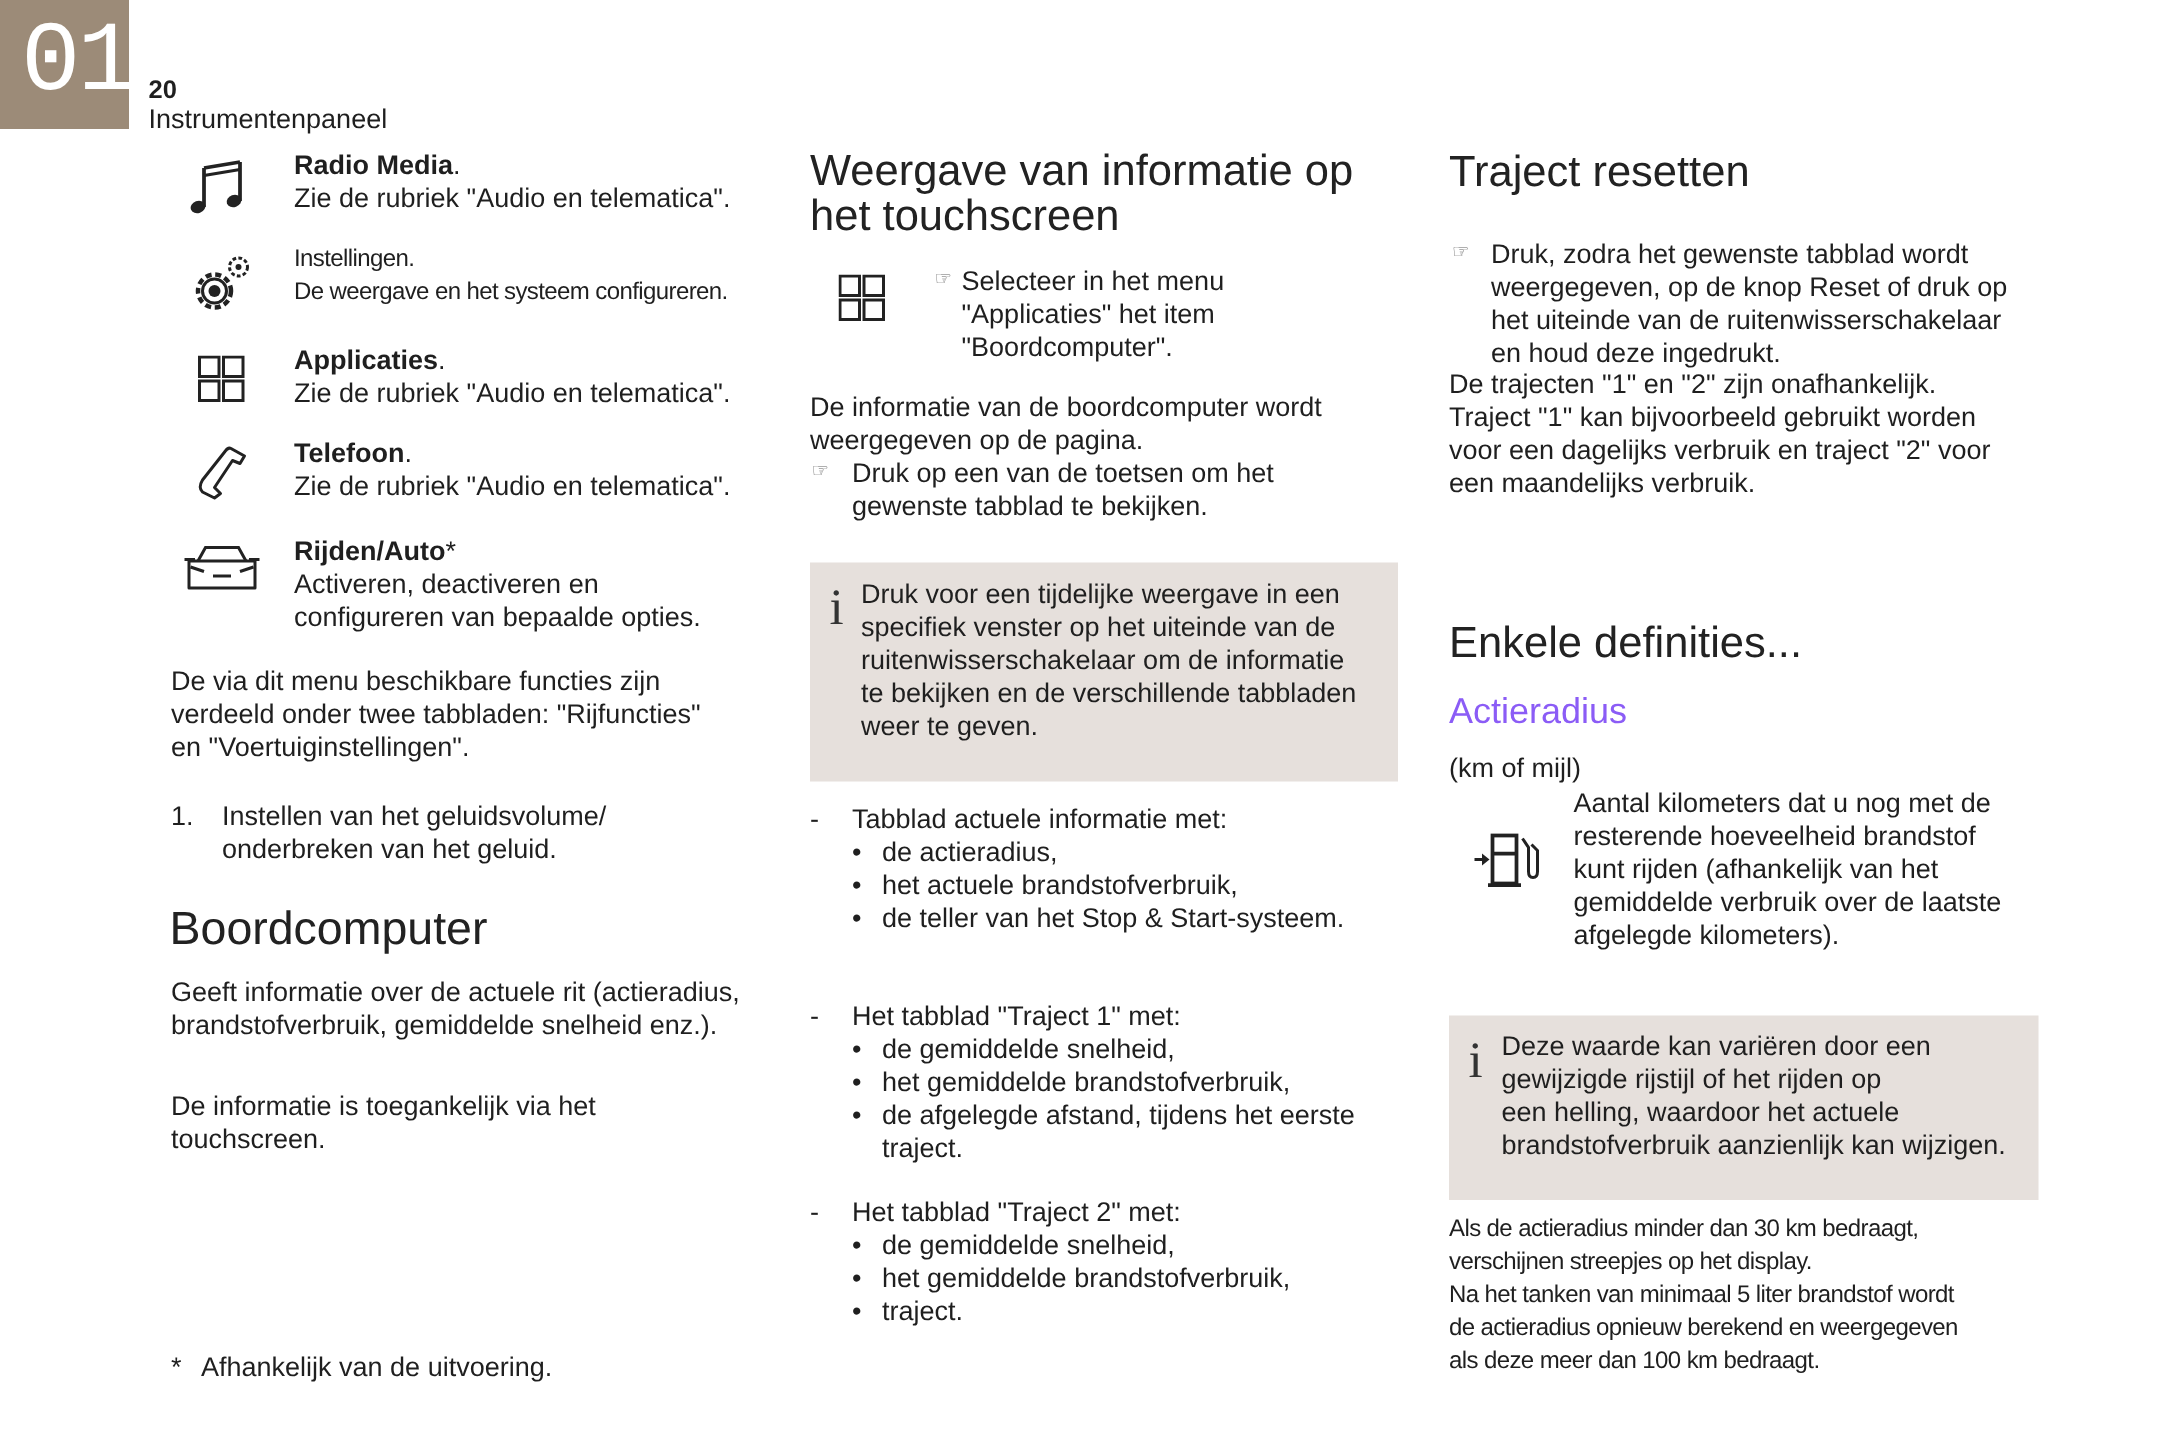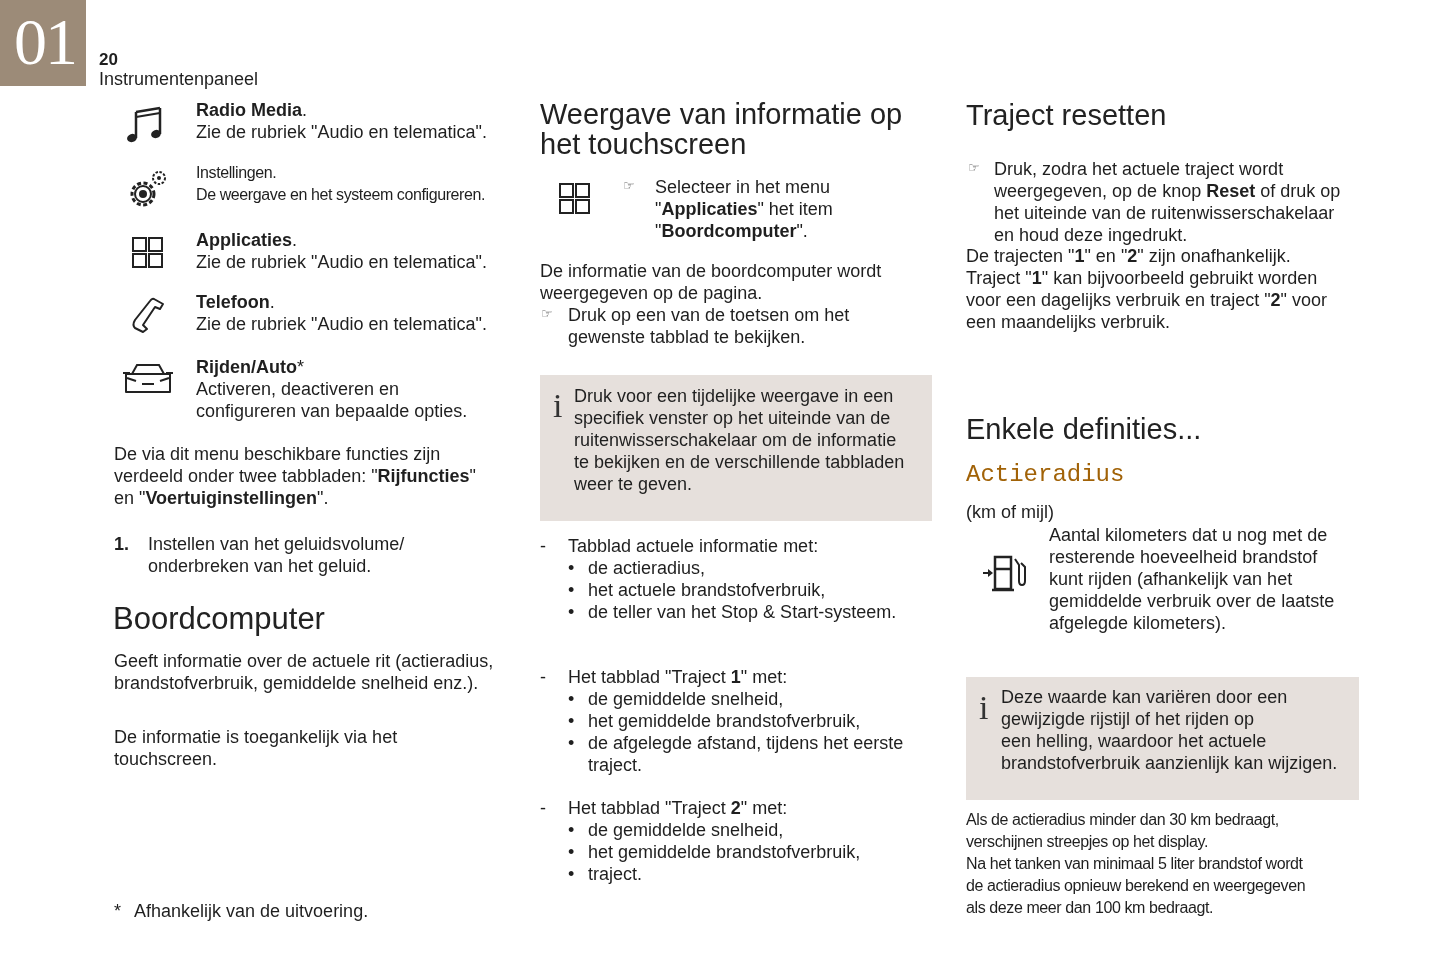--- a/index.html
+++ b/index.html
@@ -1,30 +1,30 @@
 <!DOCTYPE html>
 <html><head>
 <meta charset="utf-8">
 <style>
   html, body { margin: 0; padding: 0; background: #ffffff; }
   body { width: 1445px; height: 964px; position: relative; overflow: hidden;
          font-family: "Liberation Sans", sans-serif; color: #1f1f1f; }
   .abs { position: absolute; }
   .chapter-box { left: 0; top: 0; width: 86px; height: 86px; background: #9c8b78; }
-  .chapter-num { position: absolute; left: 14px; top: 6px; font-family: Liberation Serif, serif;
+  .chapter-num { position: absolute; left: 14px; top: 6px; font-family: Liberation Mono, monospace;
                  font-size: 66px; color: #ffffff; line-height: 72px; letter-spacing: -2px; }
   .page-num { left: 99px; top: 50px; font-size: 17px; font-weight: bold; color: #1f1f1f; }
   .page-section { left: 99px; top: 69px; font-size: 18px; color: #1f1f1f; }
   .txt { font-size: 18px; line-height: 22px; }
-  .txt b { font-weight: bold; }
+  .txt b { font-weight: normal; }
   .icon-svg { position: absolute; }
   .menu-item-title { font-weight: bold; }
   .h1 { font-size: 31px; color: #222; line-height: 34px; }
   .h2 { font-size: 29px; color: #222; line-height: 30px; }
-  .h3 { font-size: 24px; color: #a16207; font-family: Liberation Mono, monospace; }
+  .h3 { font-size: 24px; color: #8b5cf6; }
   .infobox { background: #e6e0dc; }
   .info-i { position: absolute; font-family: "Liberation Serif", serif; font-size: 34px; color: #333; line-height: 34px; }
   .cond { font-size: 16px; line-height: 22px; letter-spacing: -0.4px; }
   .hand { font-size: 13px; color: #666; position: absolute; }
   .bullet-row { position: relative; padding-left: 48px; }
   .bullet-row .dot { position: absolute; left: 28px; }
   .dash-row { position: relative; padding-left: 28px; }
   .dash-row .dash { position: absolute; left: 0; }
 </style>
 </head>
@@ -127,21 +127,21 @@
   <span>het touchscreen</span>
 </div>
 
 <svg class="icon-svg" style="left:559px;top:183px" width="32" height="32" viewBox="0 0 32 32">
   <rect x="1" y="1" width="13" height="13" fill="none" stroke="#222" stroke-width="2"></rect>
   <rect x="17" y="1" width="13" height="13" fill="none" stroke="#222" stroke-width="2"></rect>
   <rect x="1" y="17" width="13" height="13" fill="none" stroke="#222" stroke-width="2"></rect>
   <rect x="17" y="17" width="13" height="13" fill="none" stroke="#222" stroke-width="2"></rect>
 </svg>
 <span class="hand" style="left:623px;top:178px">☞</span>
-<div class="abs txt" style="left:655px;top:176px">
+<div class="abs txt" style="left:641px;top:176px">
   <span>Selecteer in het menu</span><br>
   <span>"</span><b>Applicaties</b><span>" het item</span><br>
   <span>"</span><b>Boordcomputer</b><span>".</span>
 </div>
 
 <div class="abs txt" style="left:540px;top:260px">
   <span>De informatie van de boordcomputer wordt</span><br>
   <span>weergegeven op de pagina.</span>
 </div>
 <span class="hand" style="left:541px;top:306px">☞</span>
@@ -181,21 +181,21 @@
   <div class="bullet-row"><span class="dot">•</span><span>de gemiddelde snelheid,</span></div>
   <div class="bullet-row"><span class="dot">•</span><span>het gemiddelde brandstofverbruik,</span></div>
   <div class="bullet-row"><span class="dot">•</span></div>
   <div class="bullet-row"><span>traject.</span></div>
 </div>
 
 <div class="abs h2" style="left:966px;top:100px">Traject resetten</div>
 
 <span class="hand" style="left:968px;top:160px">☞</span>
 <div class="abs txt" style="left:994px;top:158px">
-  <span>Druk, zodra het actuele traject wordt</span><br>
+  <span>Druk, zodra het gewenste tabblad wordt</span><br>
   <span>weergegeven, op de knop </span><b>Reset</b><span> of druk op</span><br>
   <span>het uiteinde van de ruitenwisserschakelaar</span><br>
   <span>en houd deze ingedrukt.</span>
 </div>
 
 <div class="abs txt" style="left:966px;top:245px">
   <span>De trajecten "</span><b>1</b><span>" en "</span><b>2</b><span>" zijn onafhankelijk.</span><br>
   <span>Traject "</span><b>1</b><span>" kan bijvoorbeeld gebruikt worden</span><br>
   <span>voor een dagelijks verbruik en traject "</span><b>2</b><span>" voor</span><br>
   <span>een maandelijks verbruik.</span>

